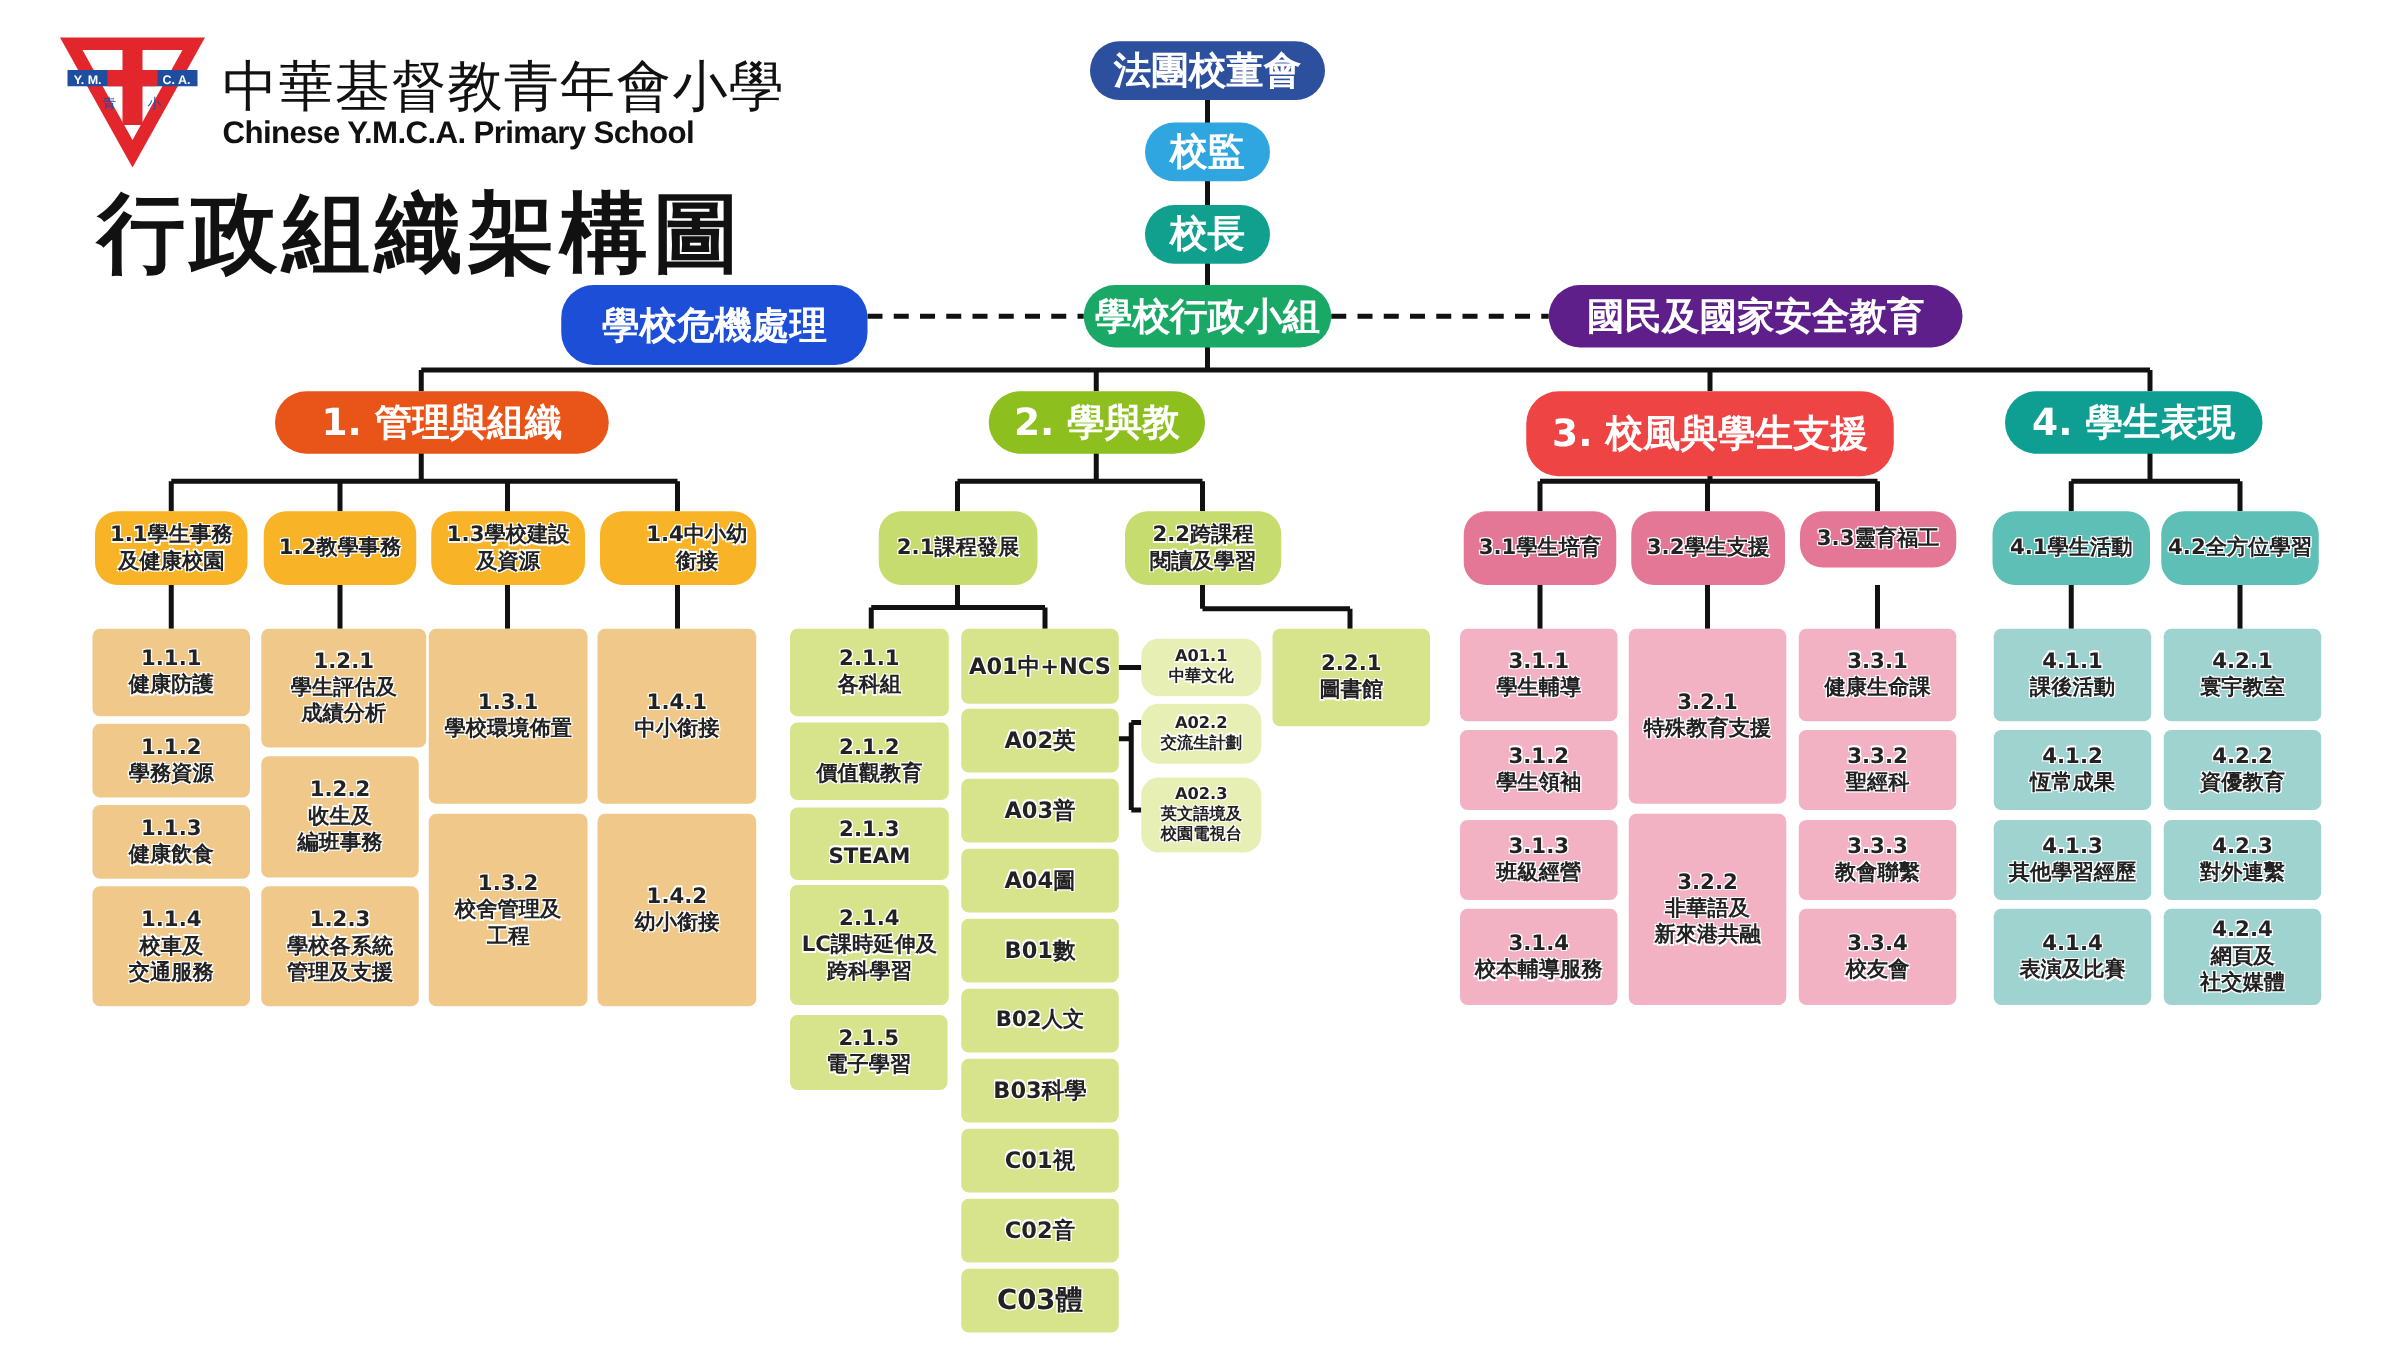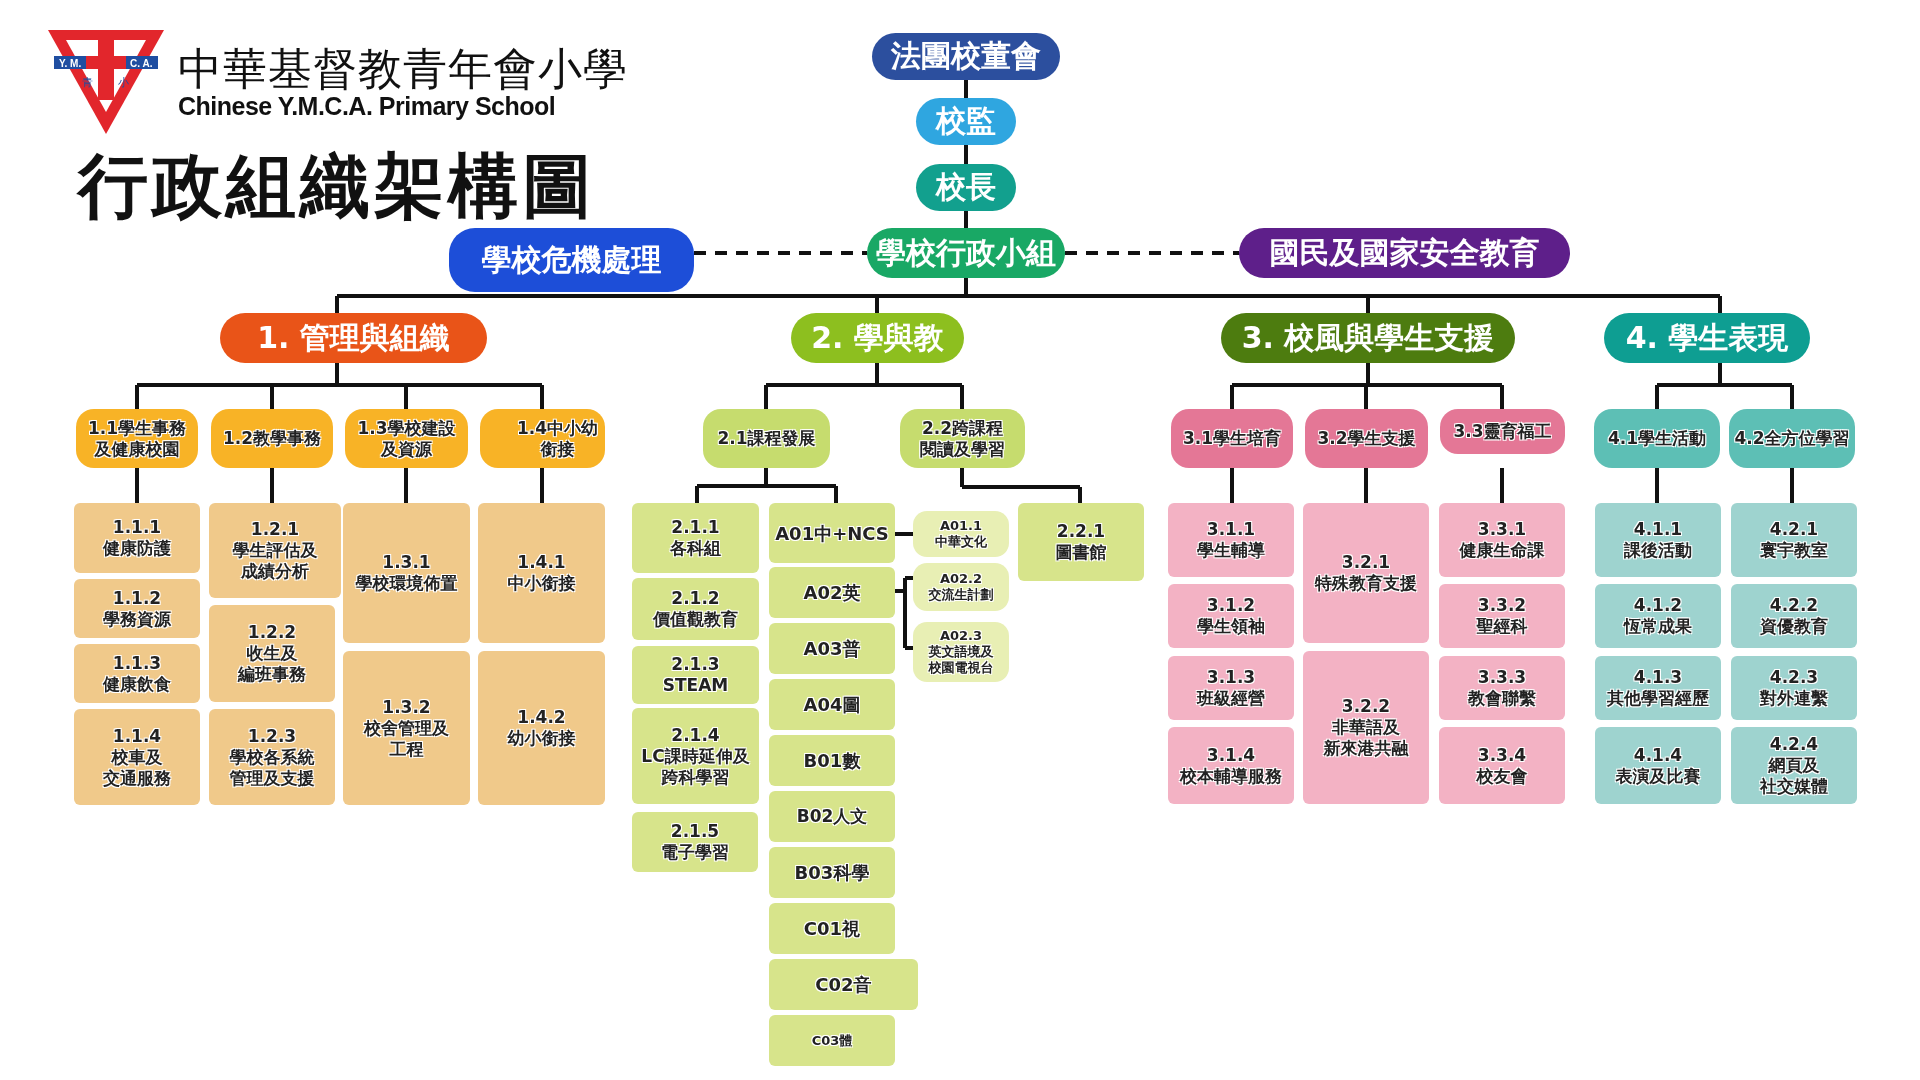--- a/index.html
+++ b/index.html
@@ -121,21 +121,21 @@
 <div class="abs pill big" style="left:1239px;top:228px;width:331px;height:50px;background:#5e1f8a;">
     <span>國民及國家安全教育</span>
   </div>
 
 <div class="abs pill big" style="left:220px;top:313px;width:267px;height:50px;background:#e95418;">
     <span>1. 管理與組織</span>
   </div>
 <div class="abs pill big" style="left:791px;top:313px;width:173px;height:50px;background:#8dbf1f;">
     <span>2. 學與教</span>
   </div>
-<div class="abs pill big" style="left:1221px;top:313px;width:294px;height:50px;background:#4d7c0f;">
+<div class="abs pill big" style="left:1221px;top:313px;width:294px;height:68px;background:#ef4444;">
     <span>3. 校風與學生支援</span>
   </div>
 <div class="abs pill big" style="left:1604px;top:313px;width:206px;height:50px;background:#0e9e92;">
     <span>4. 學生表現</span>
   </div>
 
 <div class="abs sub c1" style="left:76px;top:409px;width:122px;height:59px;">
     <span class="subname">1.1學生事務
 及健康校園</span>
   </div>
@@ -264,24 +264,24 @@
   </div>
 <div class="abs leaf l2" style="left:769px;top:791px;width:126px;height:51px;font-size:17px;">
     <span>B02人文</span>
   </div>
 <div class="abs leaf l2" style="left:769px;top:847px;width:126px;height:51px;font-size:18px;">
     <span>B03科學</span>
   </div>
 <div class="abs leaf l2" style="left:769px;top:903px;width:126px;height:51px;font-size:18px;">
     <span>C01視</span>
   </div>
-<div class="abs leaf l2" style="left:769px;top:959px;width:149px;height:51px;font-size:18px;">
+<div class="abs leaf l2" style="left:769px;top:959px;width:126px;height:51px;font-size:18px;">
     <span>C02音</span>
   </div>
-<div class="abs leaf l2" style="left:769px;top:1015px;width:126px;height:51px;font-size:13px;">
+<div class="abs leaf l2" style="left:769px;top:1015px;width:126px;height:51px;font-size:22px;">
     <span>C03體</span>
   </div>
 
 <div class="abs leaf s2 small" style="left:913px;top:511px;width:96px;height:46px;">
     <span class="code">A01.1</span>
     <span class="name">中華文化</span>
   </div>
 <div class="abs leaf s2 small" style="left:913px;top:563px;width:96px;height:48px;">
     <span class="code">A02.2</span>
     <span class="name">交流生計劃</span>

